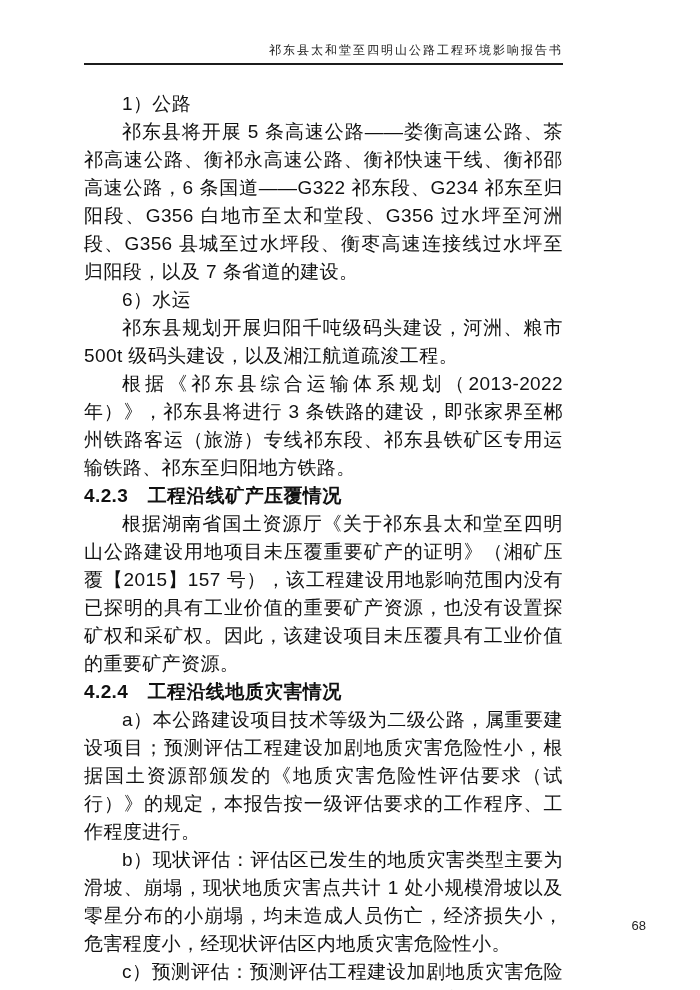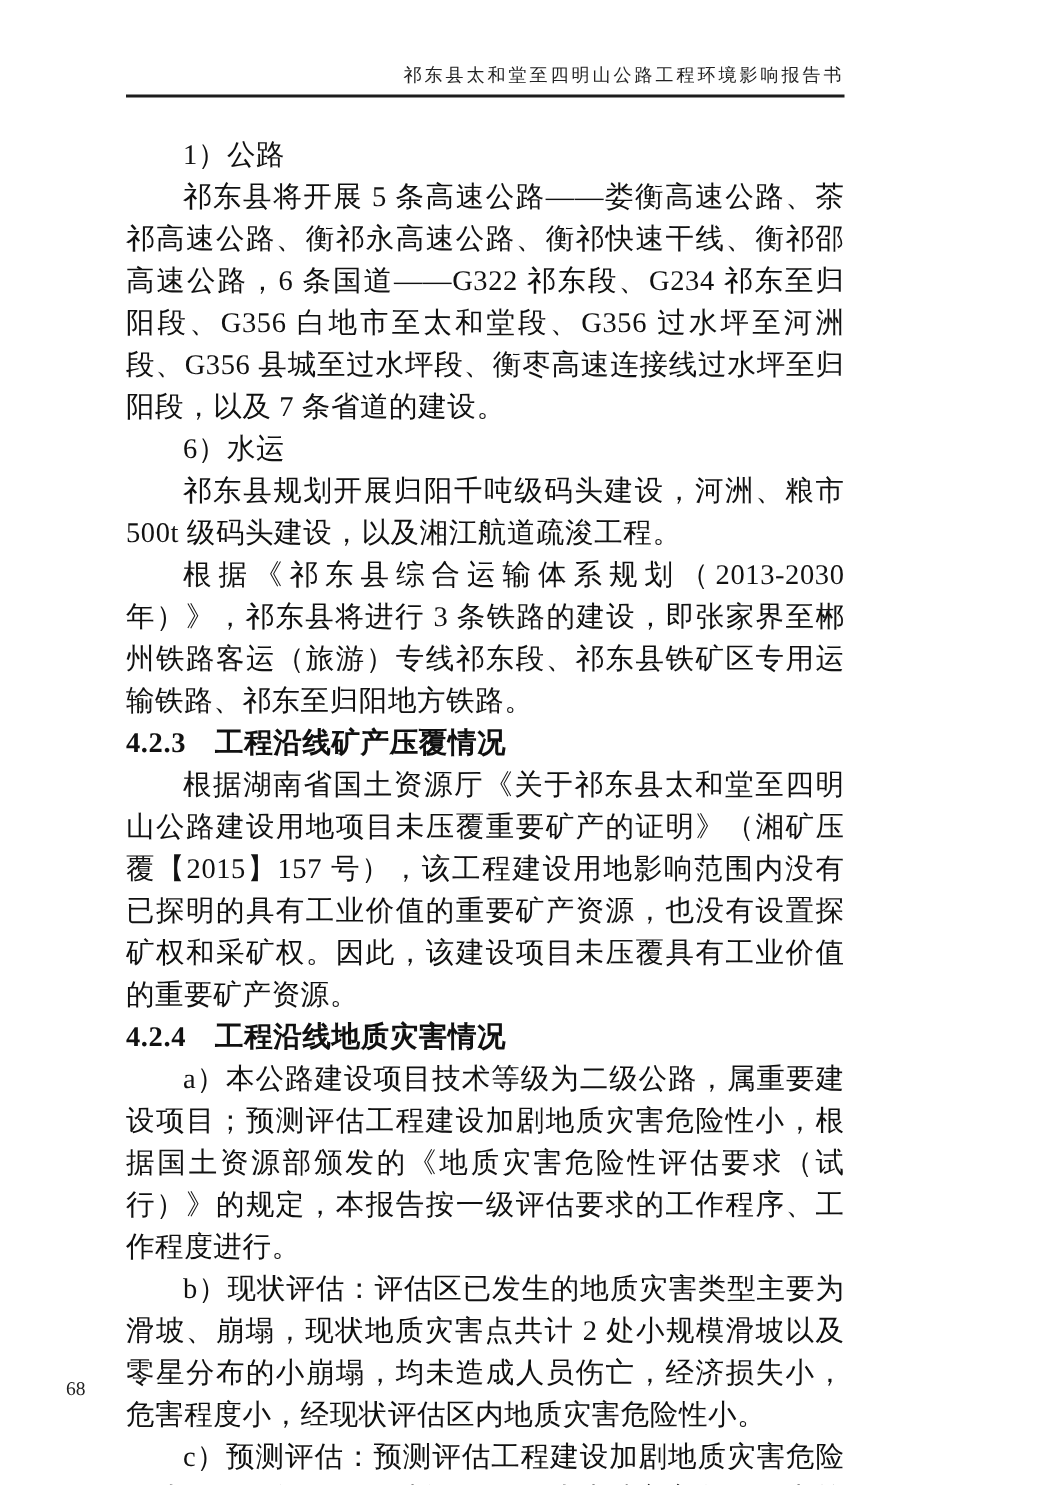--- a/index.html
+++ b/index.html
@@ -1,21 +1,21 @@
 <!DOCTYPE html>
 <html><head>
 <meta charset="utf-8">
 <style>
   html, body { margin: 0; padding: 0; background: #ffffff; }
   .page {
     position: relative;
     width: 646px;
     height: 990px;
     background: #ffffff;
-    font-family: Liberation Serif, serif;
+    font-family: Liberation Sans, sans-serif;
     color: #1a1a1a;
     overflow: hidden;
   }
   .header {
     position: absolute;
     left: 84px;
     right: 83px;
     top: 42px;
   }
   .header-title {
@@ -50,47 +50,47 @@
     margin: 0;
     font-weight: bold;
     text-indent: 0;
     text-align: left;
   }
   .footer {
     position: absolute;
     left: 0;
     right: 0;
     top: 918px;
-    text-align: left;
+    text-align: right;
     font-size: 13px;
     color: #222222;
     padding-left: 44px;
   }
 </style>
 </head>
 <body>
 
 <div class="page">
 
   <div class="header">
     <span class="header-title">祁东县太和堂至四明山公路工程环境影响报告书</span>
     <div class="header-rule"></div>
   </div>
 
   <div class="content">
     <p class="para">1）公路</p>
     <p class="para">祁东县将开展 5 条高速公路——娄衡高速公路、茶祁高速公路、衡祁永高速公路、衡祁快速干线、衡祁邵高速公路，6 条国道——G322 祁东段、G234 祁东至归阳段、G356 白地市至太和堂段、G356 过水坪至河洲段、G356 县城至过水坪段、衡枣高速连接线过水坪至归阳段，以及 7 条省道的建设。</p>
     <p class="para">6）水运</p>
     <p class="para">祁东县规划开展归阳千吨级码头建设，河洲、粮市 500t 级码头建设，以及湘江航道疏浚工程。</p>
-    <p class="para">根据《祁东县综合运输体系规划（2013-2030 年）》，祁东县将进行 3 条铁路的建设，即张家界至郴州铁路客运（旅游）专线祁东段、祁东县铁矿区专用运输铁路、祁东至归阳地方铁路。</p>
+    <p class="para">根据《祁东县综合运输体系规划（2013-2022 年）》，祁东县将进行 3 条铁路的建设，即张家界至郴州铁路客运（旅游）专线祁东段、祁东县铁矿区专用运输铁路、祁东至归阳地方铁路。</p>
     <p class="heading">4.2.3　工程沿线矿产压覆情况</p>
     <p class="para">根据湖南省国土资源厅《关于祁东县太和堂至四明山公路建设用地项目未压覆重要矿产的证明》（湘矿压覆【2015】157 号），该工程建设用地影响范围内没有已探明的具有工业价值的重要矿产资源，也没有设置探矿权和采矿权。因此，该建设项目未压覆具有工业价值的重要矿产资源。</p>
     <p class="heading">4.2.4　工程沿线地质灾害情况</p>
     <p class="para">a）本公路建设项目技术等级为二级公路，属重要建设项目；预测评估工程建设加剧地质灾害危险性小，根据国土资源部颁发的《地质灾害危险性评估要求（试行）》的规定，本报告按一级评估要求的工作程序、工作程度进行。</p>
-    <p class="para">b）现状评估：评估区已发生的地质灾害类型主要为滑坡、崩塌，现状地质灾害点共计 2 处小规模滑坡以及零星分布的小崩塌，均未造成人员伤亡，经济损失小，危害程度小，经现状评估区内地质灾害危险性小。</p>
+    <p class="para">b）现状评估：评估区已发生的地质灾害类型主要为滑坡、崩塌，现状地质灾害点共计 1 处小规模滑坡以及零星分布的小崩塌，均未造成人员伤亡，经济损失小，危害程度小，经现状评估区内地质灾害危险性小。</p>
     <p class="para">c）预测评估：预测评估工程建设加剧地质灾害危险性小；预测评估工程建设引发滑坡地质灾害危险性中等的区段有 K10+500~K10+580、K10+720~K11+050、K12+200~K12+520、K12+650~K12+900、K13+230~K13+290 等 5 段，总长 1110m；预</p>
   </div>
 
   <div class="footer">
     <span>68</span>
   </div>
 
 </div>
 
 </body></html>

